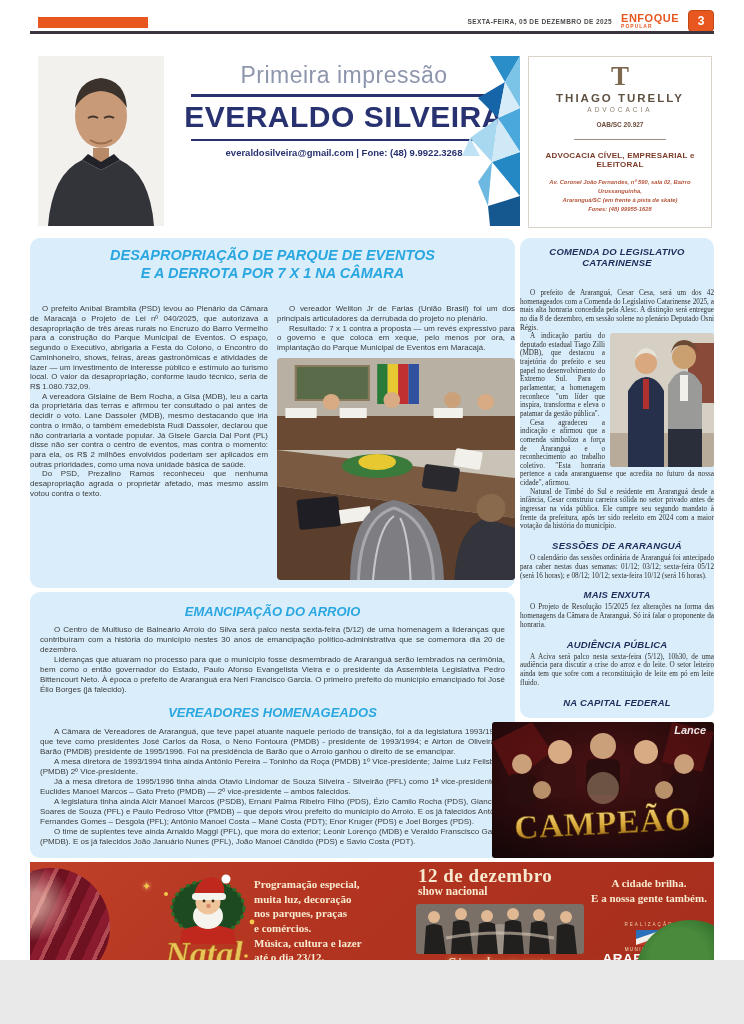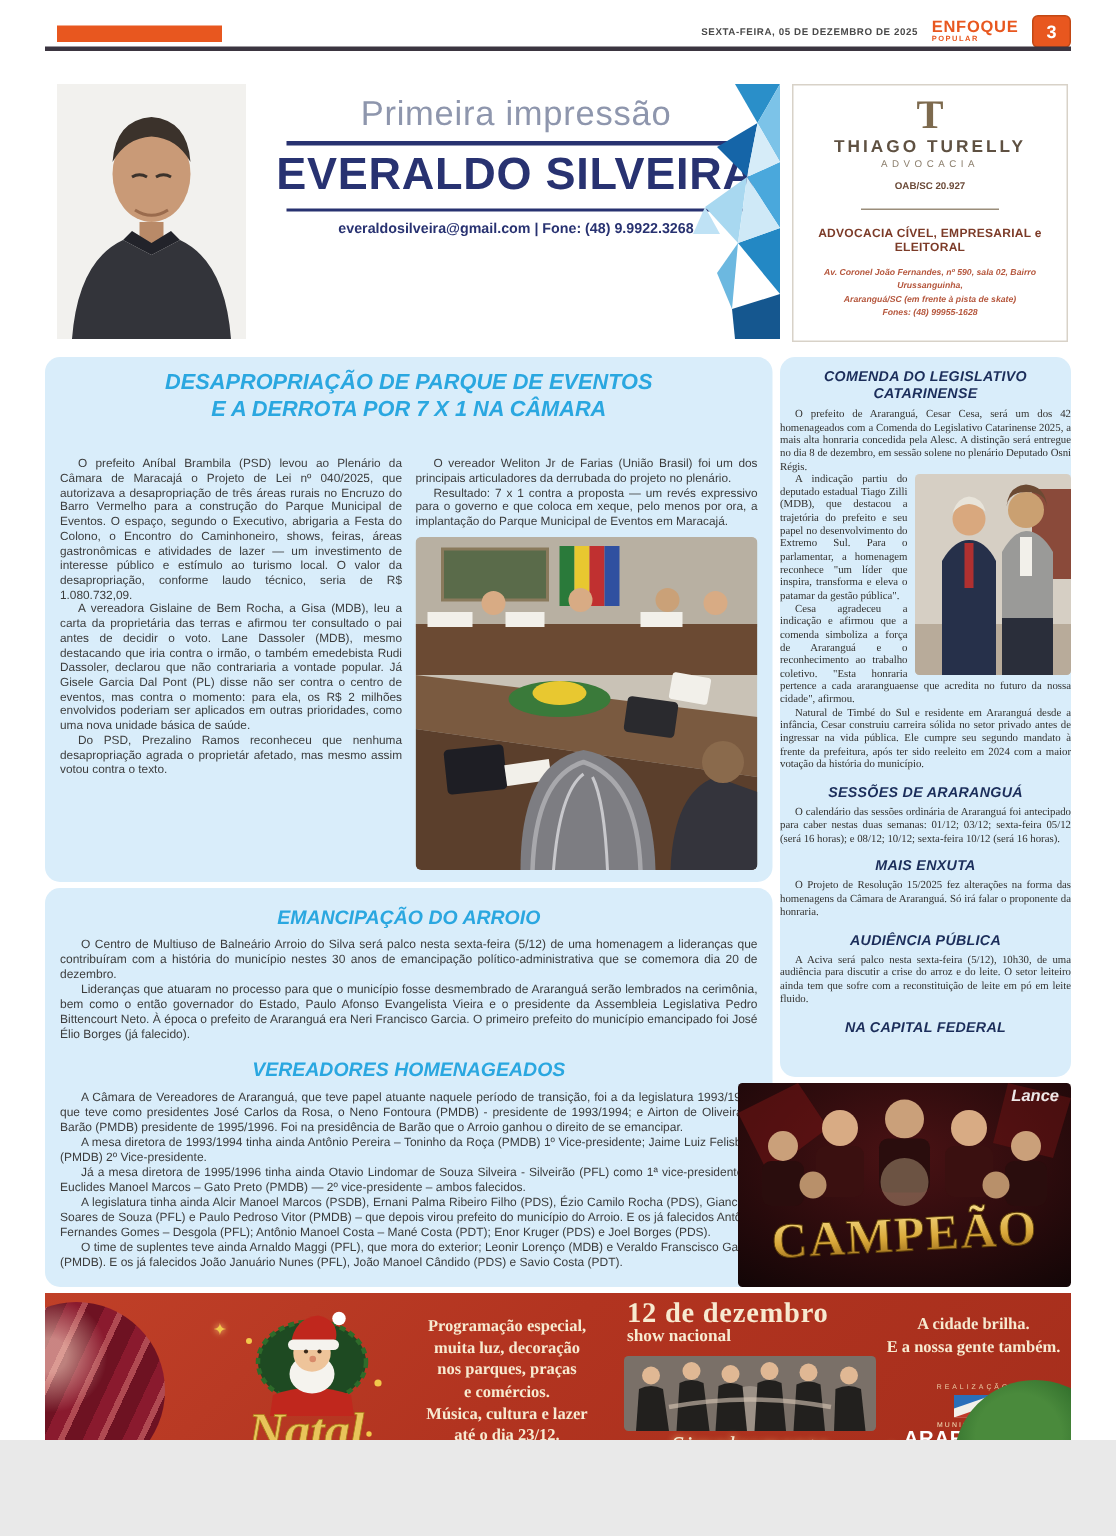--- a/index.html
+++ b/index.html
@@ -28,52 +28,52 @@
           border:1px solid #d8d2c8;text-align:center;box-sizing:border-box;}
   .law-t{font-family:"Liberation Serif",serif;font-size:27px;font-weight:bold;color:#7d6a4e;margin-top:6px;line-height:1;}
   .law-name{font-size:11.5px;font-weight:bold;color:#5f5142;letter-spacing:2px;margin-top:2px;}
   .law-sub{font-size:6.5px;color:#8c7f6d;letter-spacing:3px;margin-top:2px;}
   .law-oab{font-size:6.5px;font-weight:bold;color:#6b4a38;margin-top:8px;}
   .law-div{width:92px;height:1px;background:#9a8d7a;margin:11px auto 0;}
   .law-serv{font-size:8px;font-weight:bold;color:#7c3b28;margin-top:11px;letter-spacing:.2px;}
   .law-addr{font-size:5.8px;font-weight:bold;font-style:italic;color:#b5563c;line-height:1.55;margin-top:9px;}
   
   .panel{position:absolute;background:#d9edfa;border-radius:10px;overflow:hidden;box-sizing:border-box;}
-  .p-article{left:30px;top:238px;width:485px;height:350px;padding:8px 10px;}
+  .p-article{left:30px;top:238px;width:485px;height:350px;padding:8px 0;}
   .p-lower{left:30px;top:592px;width:485px;height:266px;padding:8px 10px;}
   .p-right{left:520px;top:238px;width:194px;height:480px;padding:8px 0;}
   .cyan-title{color:#2aa7e0;font-weight:bold;font-style:italic;text-align:center;line-height:1.25;}
   .t-main{font-size:14.5px;}
   .t-sec{font-size:13px;margin-top:4px;}
   .navy-title{color:#1b2d5a;font-weight:bold;font-style:italic;text-align:center;font-size:9.5px;letter-spacing:.2px;}
   .cols{display:flex;gap:9px;margin-top:22px;}
   .col{flex:1;min-width:0;}
   .body-sans p{font-size:7.9px;line-height:1.23;text-align:justify;text-indent:12px;color:#3c3c3c;margin:0;}
   .chamber-photo{margin-top:5px;width:100%;height:222px;border-radius:4px;overflow:hidden;}
   .full p{font-size:8px;line-height:1.25;text-align:justify;text-indent:14px;color:#3c3c3c;margin:0;}
   .full{margin-top:5px;}
   
-  .comenda-body{margin-top:4px;font-family:"Liberation Serif",serif;}
+  .comenda-body{margin-top:21px;font-family:"Liberation Serif",serif;}
   .comenda-body p{font-size:7.2px;line-height:1.2;text-align:justify;text-indent:10px;color:#33312e;margin:0;}
   .comenda-photo{float:right;width:104px;height:134px;margin:1px 0 3px 5px;border-radius:3px;overflow:hidden;}
   .r-sec{margin-top:9px;}
   .r-sec p{font-family:Liberation Serif, serif;font-size:7.2px;line-height:1.22;text-align:justify;
            text-indent:10px;color:#33312e;margin:3px 0 0;}
   
   .campeao{position:absolute;left:492px;top:722px;width:222px;height:136px;border-radius:3px;overflow:hidden;}
   
   .xmas{position:absolute;left:30px;top:862px;width:684px;height:136px;overflow:hidden;
         background:linear-gradient(135deg,#c04028 0%,#b23420 45%,#a52e1c 100%);}
   .ball{position:absolute;left:-38px;top:6px;width:118px;height:118px;border-radius:50%;
         background:
           radial-gradient(circle at 35% 30%, rgba(255,220,200,.55) 0 10%, rgba(255,220,200,0) 34%),
           repeating-linear-gradient(115deg,#8a1a2e 0 9px,#b04a52 9px 13px,#6e1222 13px 24px);}
   .star{position:absolute;color:#f2c84b;text-shadow:0 0 4px #ffdf80;}
   .santa-art{position:absolute;left:104px;top:2px;width:136px;height:132px;}
-  .x-msg{position:absolute;left:224px;top:15px;width:168px;text-align:center;
+  .x-msg{position:absolute;left:224px;top:15px;width:168px;
          font-family:"Liberation Serif",serif;font-weight:bold;color:#f7ead0;font-size:11px;line-height:1.33;}
   .x-show{position:absolute;left:388px;top:3px;width:176px;text-align:left;color:#f7ead0;
           font-family:"Liberation Serif",serif;}
   .x-show .d1{font-size:19px;font-weight:bold;letter-spacing:.5px;}
   .x-show .d2{font-size:11.5px;font-weight:bold;margin-top:-2px;}
   .band-art{position:absolute;left:386px;top:42px;width:168px;height:50px;}
   .x-band{position:absolute;left:372px;top:92px;width:196px;text-align:center;color:#f3e6cc;}
   .x-band .b1{font-family:"Liberation Serif",serif;font-style:italic;font-size:17px;letter-spacing:1px;
               text-shadow:0 0 5px #ffd98a;}
   .x-band .b2{font-family:"Liberation Serif",serif;font-size:11.5px;letter-spacing:3px;margin-top:-1px;}

